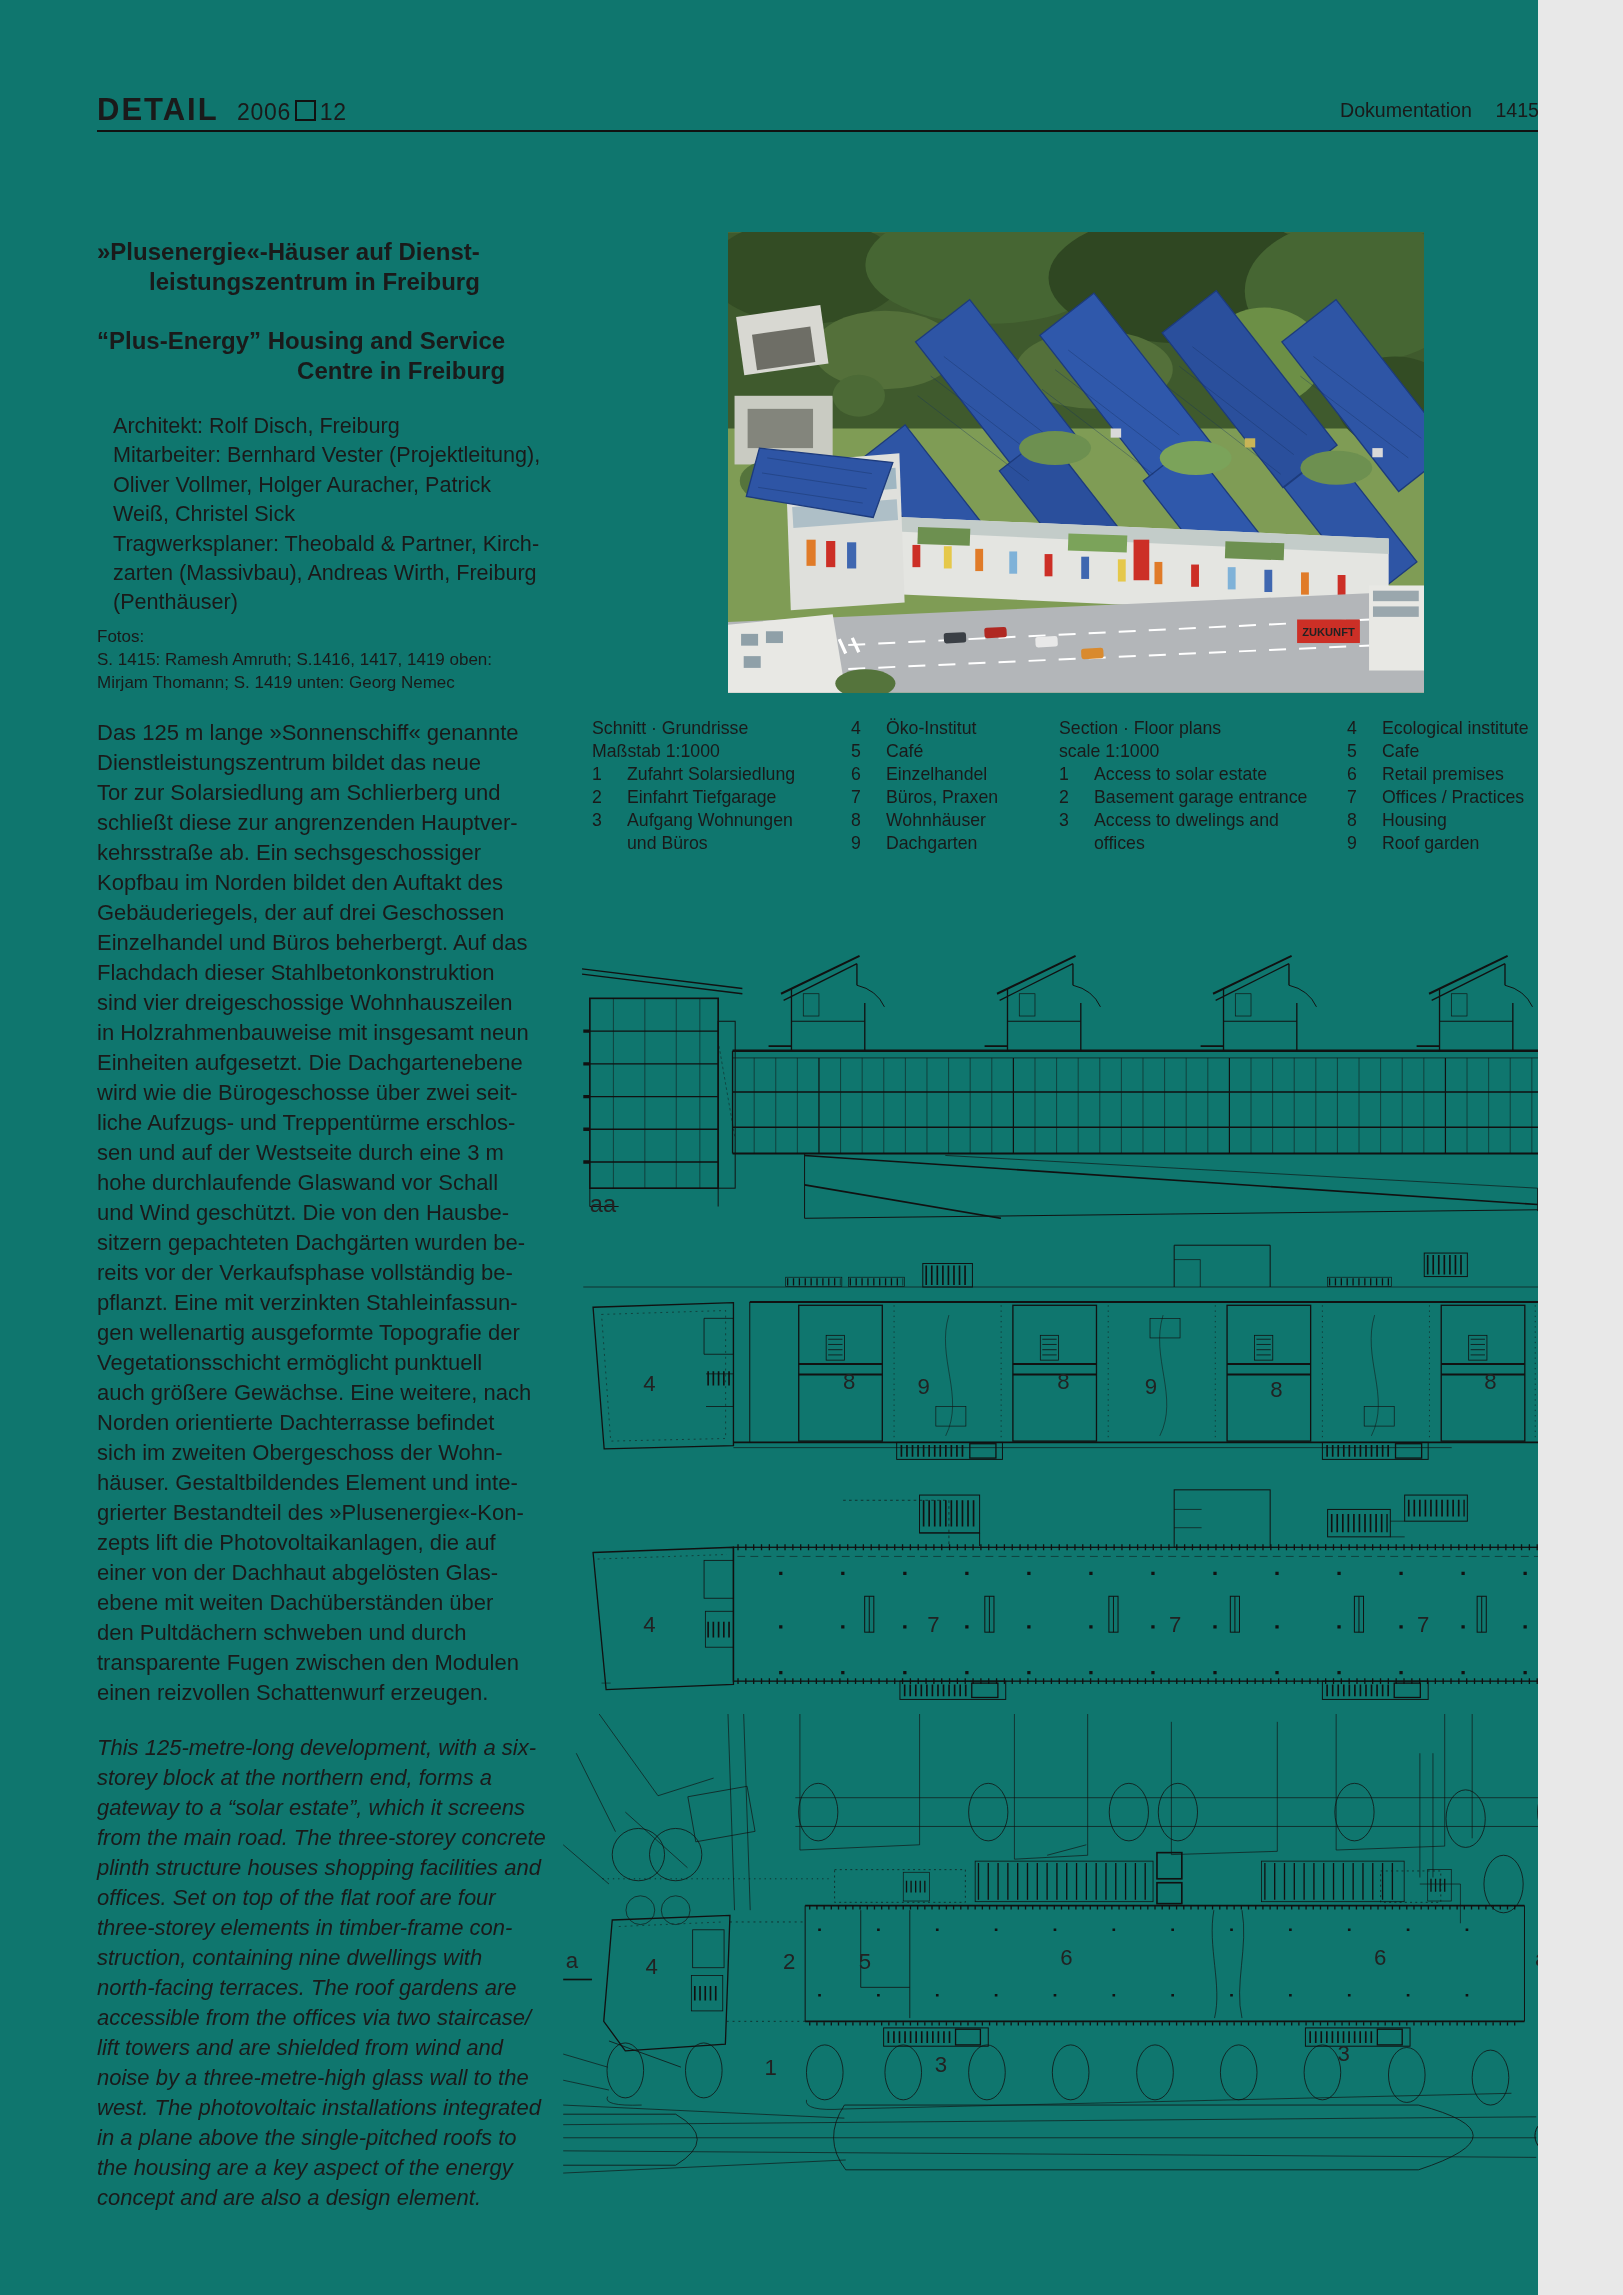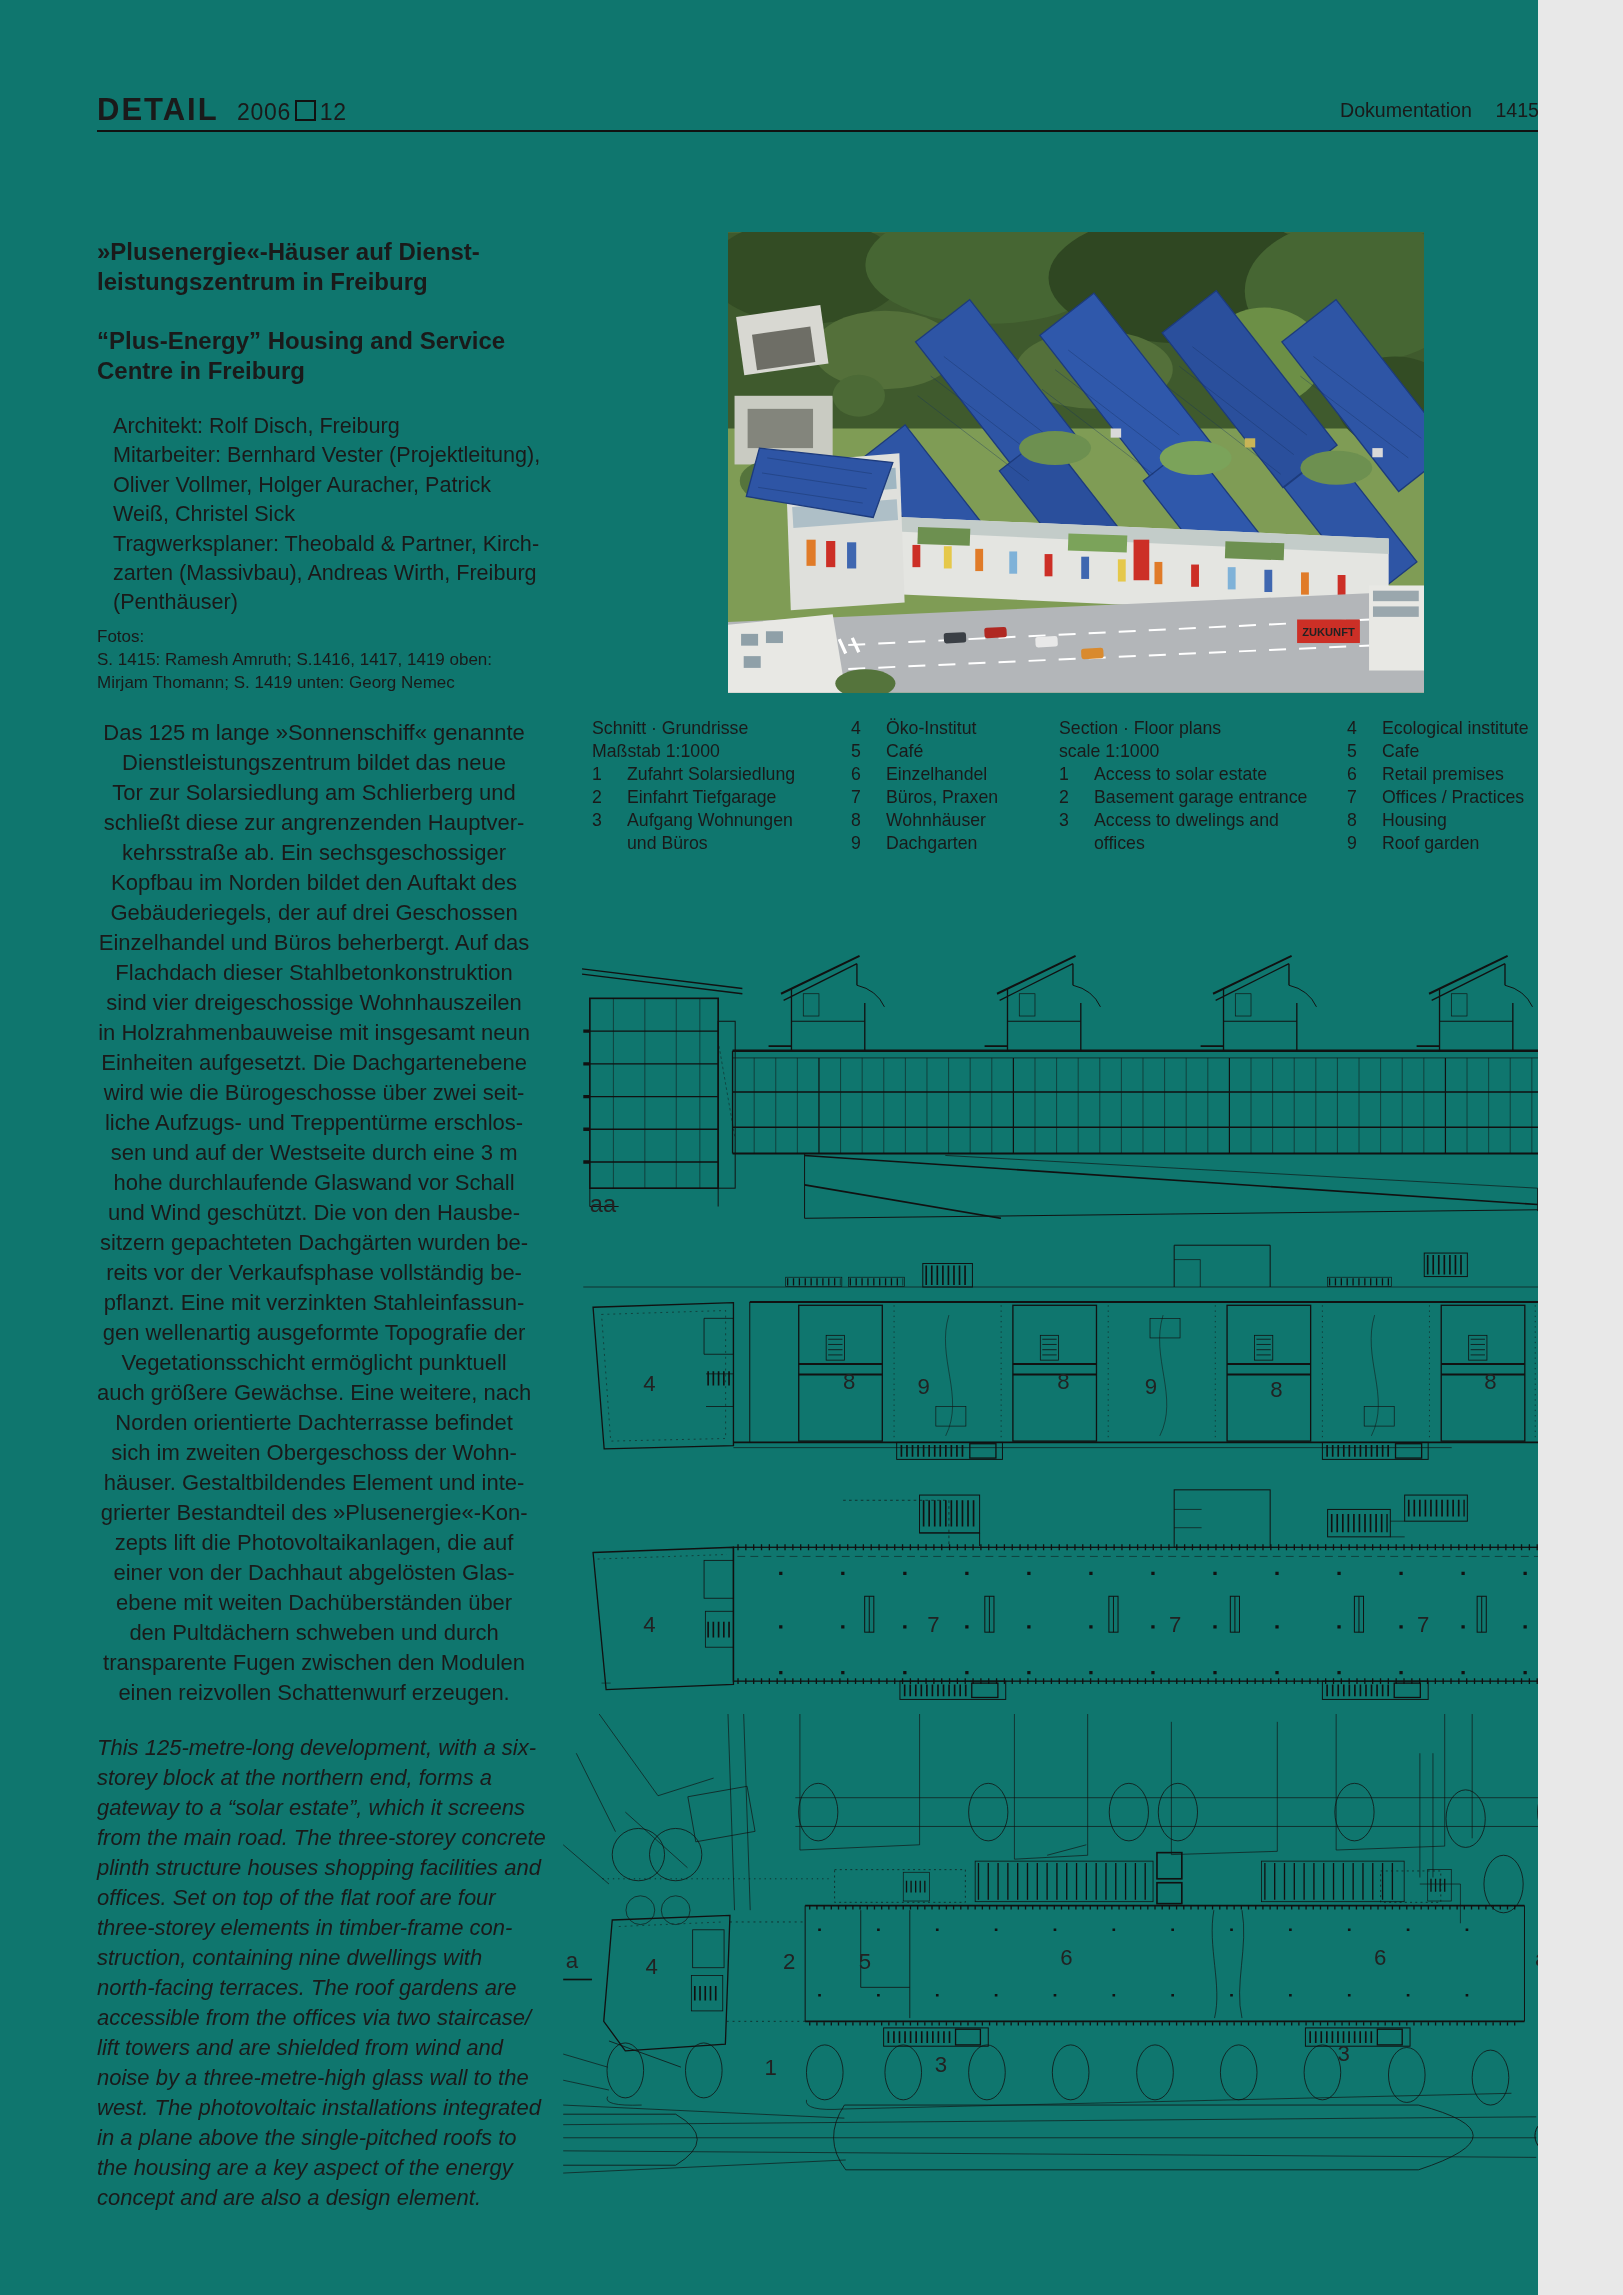--- a/index.html
+++ b/index.html
@@ -7,21 +7,21 @@
         font-family:"Liberation Sans", sans-serif;color:#1a1a1a;overflow:hidden;}
   .abs{position:absolute;}
   
   .logo{font-size:31px;font-weight:bold;letter-spacing:2px;}
   .issue{font-size:23px;letter-spacing:0.7px;}
   .issue .box{display:inline-block;width:17px;height:17px;border:2px solid #111;
               vertical-align:-1.3px;margin:0 3.9px;}
   .hright{font-size:19.6px;}
   .rule{position:absolute;left:97px;top:130px;width:1442px;height:2px;background:#111;}
   
-  .title{font-size:24px;font-weight:bold;line-height:30px;}
+  .title{font-size:24px;font-weight:bold;line-height:30px;text-align:right;}
   .credits{font-size:21.6px;line-height:29.4px;margin-left:16px;}
   .fotos{font-size:17px;line-height:23px;}
   .body-de{font-size:22px;line-height:30px;}
   .body-en{font-size:22px;line-height:30px;font-style:italic;}
   .bline{white-space:nowrap;}
   
   .lg{font-size:17.7px;line-height:23px;}
   .lg.en{}
   .lg-row{display:flex;}
   .lg-n{width:35px;flex:none;}
@@ -69,21 +69,21 @@
       <div class="bline">zarten (Massivbau), Andreas Wirth, Freiburg</div>
       <div class="bline">(Penthäuser)</div>
     </div>
 
   <div class="abs fotos" style="left:97px;top:625px;">
       <div class="bline">Fotos:</div>
       <div class="bline">S. 1415: Ramesh Amruth; S.1416, 1417, 1419 oben:</div>
       <div class="bline">Mirjam Thomann; S. 1419 unten: Georg Nemec</div>
     </div>
 
-  <div class="abs body-de" style="left:97px;top:718px;text-align:center;">
+  <div class="abs body-de" style="left:97px;top:718px;">
       <div class="bline">Das 125 m lange »Sonnenschiff« genannte</div>
       <div class="bline">Dienstleistungszentrum bildet das neue</div>
       <div class="bline">Tor zur Solarsiedlung am Schlierberg und</div>
       <div class="bline">schließt diese zur angrenzenden Hauptver-</div>
       <div class="bline">kehrsstraße ab. Ein sechsgeschossiger</div>
       <div class="bline">Kopfbau im Norden bildet den Auftakt des</div>
       <div class="bline">Gebäuderiegels, der auf drei Geschossen</div>
       <div class="bline">Einzelhandel und Büros beherbergt. Auf das</div>
       <div class="bline">Flachdach dieser Stahlbetonkonstruktion</div>
       <div class="bline">sind vier dreigeschossige Wohnhauszeilen</div>

